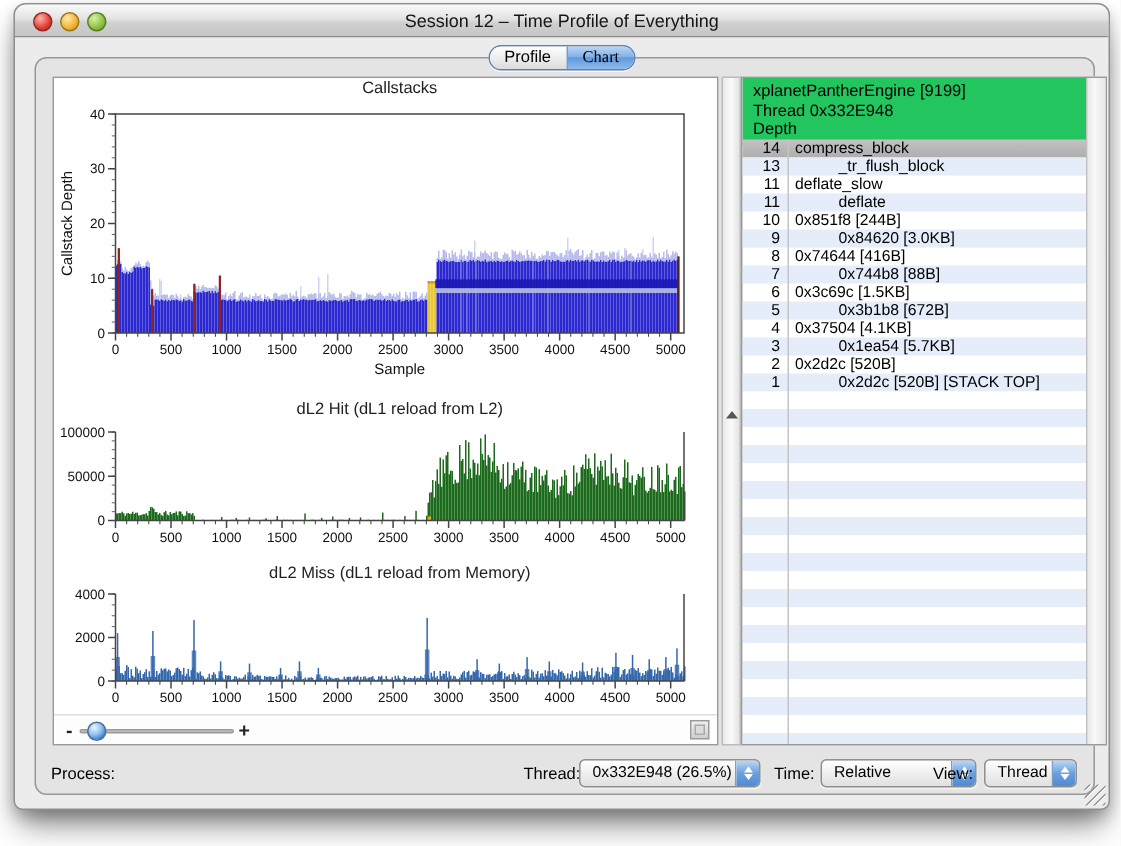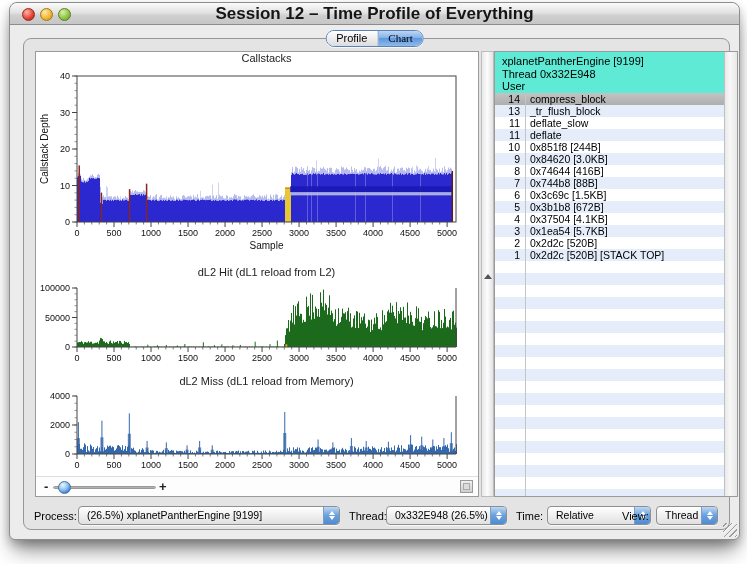--- a/index.html
+++ b/index.html
@@ -7,21 +7,21 @@
   .page{position:relative;width:747px;height:564px;background:#fff;overflow:hidden;
         font-family:"Liberation Sans",sans-serif;}
   
   .window{position:absolute;left:9px;top:2px;width:731px;height:538px;
           background:#ececec;border:1px solid #8e8e8e;border-radius:8px 8px 6px 6px;
           box-shadow:0 14px 20px -4px rgba(0,0,0,.45),0 4px 10px rgba(0,0,0,.22);}
   .titlebar{position:absolute;left:0;top:0;right:0;height:22px;
             background:linear-gradient(#fafafa,#e3e3e3 45%,#cfcfcf 60%,#c6c6c6);
             border-bottom:1px solid #8c8c8c;border-radius:8px 8px 0 0;}
   .title{position:absolute;left:70px;right:70px;top:0;height:22px;line-height:22px;
-         text-align:center;font-size:17px;font-weight:700;color:#151515;
+         text-align:center;font-size:12px;font-weight:400;color:#151515;
          white-space:nowrap;overflow:hidden;}
   .tl{position:absolute;top:4.5px;width:13px;height:13px;border-radius:50%;}
   .tl.red{left:12px;background:radial-gradient(circle at 35% 30%,#ffb3ab,#e33e32 60%,#a32a1f);border:1px solid #8f2a20;}
   .tl.yellow{left:30px;background:radial-gradient(circle at 35% 30%,#ffe9a8,#f2b233 60%,#cf8c12);border:1px solid #9a7a18;}
   .tl.green{left:48px;background:radial-gradient(circle at 35% 30%,#d8f0a8,#8cc043 60%,#5f9422);border:1px solid #5d7f22;}
   
   .seg{position:absolute;left:50%;transform:translateX(-50%);top:27px;height:17px;display:flex;
        border:1px solid #5b82b4;border-radius:9px;overflow:hidden;z-index:5;
        box-shadow:0 1px 0 rgba(255,255,255,.7);background:#fff;}
   .seg .s{padding:0 10px;font-size:11px;line-height:15px;color:#000;
@@ -56,25 +56,25 @@
   .caret{position:absolute;left:2px;top:50%;width:0;height:0;
          border-left:4px solid transparent;border-right:4px solid transparent;
          border-bottom:5px solid #555;}
   
   .right-panel{position:absolute;left:470px;top:12px;width:244px;height:446px;
                background:#fff;border:1px solid #9a9a9a;overflow:hidden;}
   .rp-scrollbar{position:absolute;right:0;top:0;bottom:0;width:13px;
                 background:linear-gradient(90deg,#e8e8e8,#f8f8f8 40%,#e8e8e8);
                 border-left:1px solid #c0c0c0;}
   .rp-header{position:absolute;left:0;top:0;right:13px;padding:3px 0 3px 7px;
-             font-size:11px;line-height:12.5px;color:#000;background:#5eead4;
+             font-size:11px;line-height:12.5px;color:#000;background:#22c55e;
              border-bottom:1px solid #8a8a8a;}
   .rp-rows{position:absolute;left:0;top:41px;bottom:0;right:13px;display:flex;flex-direction:column;}
   .rp-row{height:12px;display:flex;font-size:10.5px;line-height:12px;color:#000;flex:0 0 12px;}
-  .rp-row.alt{background:#e4edf9;}
+  .rp-row.alt{background:#e4edf9;gap:29px;}
   .rp-row.sel{background:linear-gradient(#c3c3c3,#aeaeae);}
   .rp-row .num{width:30px;text-align:right;padding-right:5px;}
   .rp-row .nm{padding-left:5px;white-space:nowrap;}
   .rp-fill{flex:1 1 auto;background:repeating-linear-gradient(180deg,#fff 0 12px,#e4edf9 12px 24px);}
   .numline{position:absolute;left:30px;top:0;bottom:0;width:1px;background:#c4c4c4;}
   
   .controls{position:absolute;left:0;right:0;top:466px;height:24px;font-size:11px;color:#000;}
   .ctl-label{position:absolute;top:5px;}
   .popup{position:absolute;top:1px;height:19px;border:1px solid #8f8f8f;border-radius:4px;
          background:linear-gradient(#ffffff,#e0e0e0);box-shadow:0 1px 1px rgba(255,255,255,.8);
@@ -1980,21 +1980,21 @@
       </div>
 
       <div class="splitter">
         <div class="caret"></div>
       </div>
 
       <div class="right-panel">
         <div class="rp-header">
           <div>xplanetPantherEngine [9199]</div>
           <div>Thread 0x332E948</div>
-          <div>User</div>
+          <div>Depth</div>
         </div>
         <div class="rp-rows" id="rows">
           <div class="numline"></div>
         <div class="rp-row sel">
               <span class="num">14</span>
               <span class="nm">compress_block</span>
             </div>
             <div class="rp-row alt">
               <span class="num">13</span>
               <span class="nm">_tr_flush_block</span>
@@ -2047,27 +2047,20 @@
               <span class="num">1</span>
               <span class="nm">0x2d2c [520B] [STACK TOP]</span>
             </div>
             <div class="rp-fill"></div>
           </div>
         <div class="rp-scrollbar"></div>
       </div>
 
       <div class="controls">
         <span class="ctl-label lbl-process">Process:</span>
-        <div class="popup pp-process">
-          <span>(26.5%) xplanetPantherEngine [9199]</span>
-          <span class="cap">
-              <span class="up"></span>
-              <span class="down"></span>
-            </span>
-        </div>
         <span class="ctl-label lbl-thread">Thread:</span>
         <div class="popup pp-thread">
           <span>0x332E948 (26.5%)</span>
           <span class="cap">
               <span class="up"></span>
               <span class="down"></span>
             </span>
         </div>
         <span class="ctl-label lbl-time">Time:</span>
         <div class="popup pp-time">

